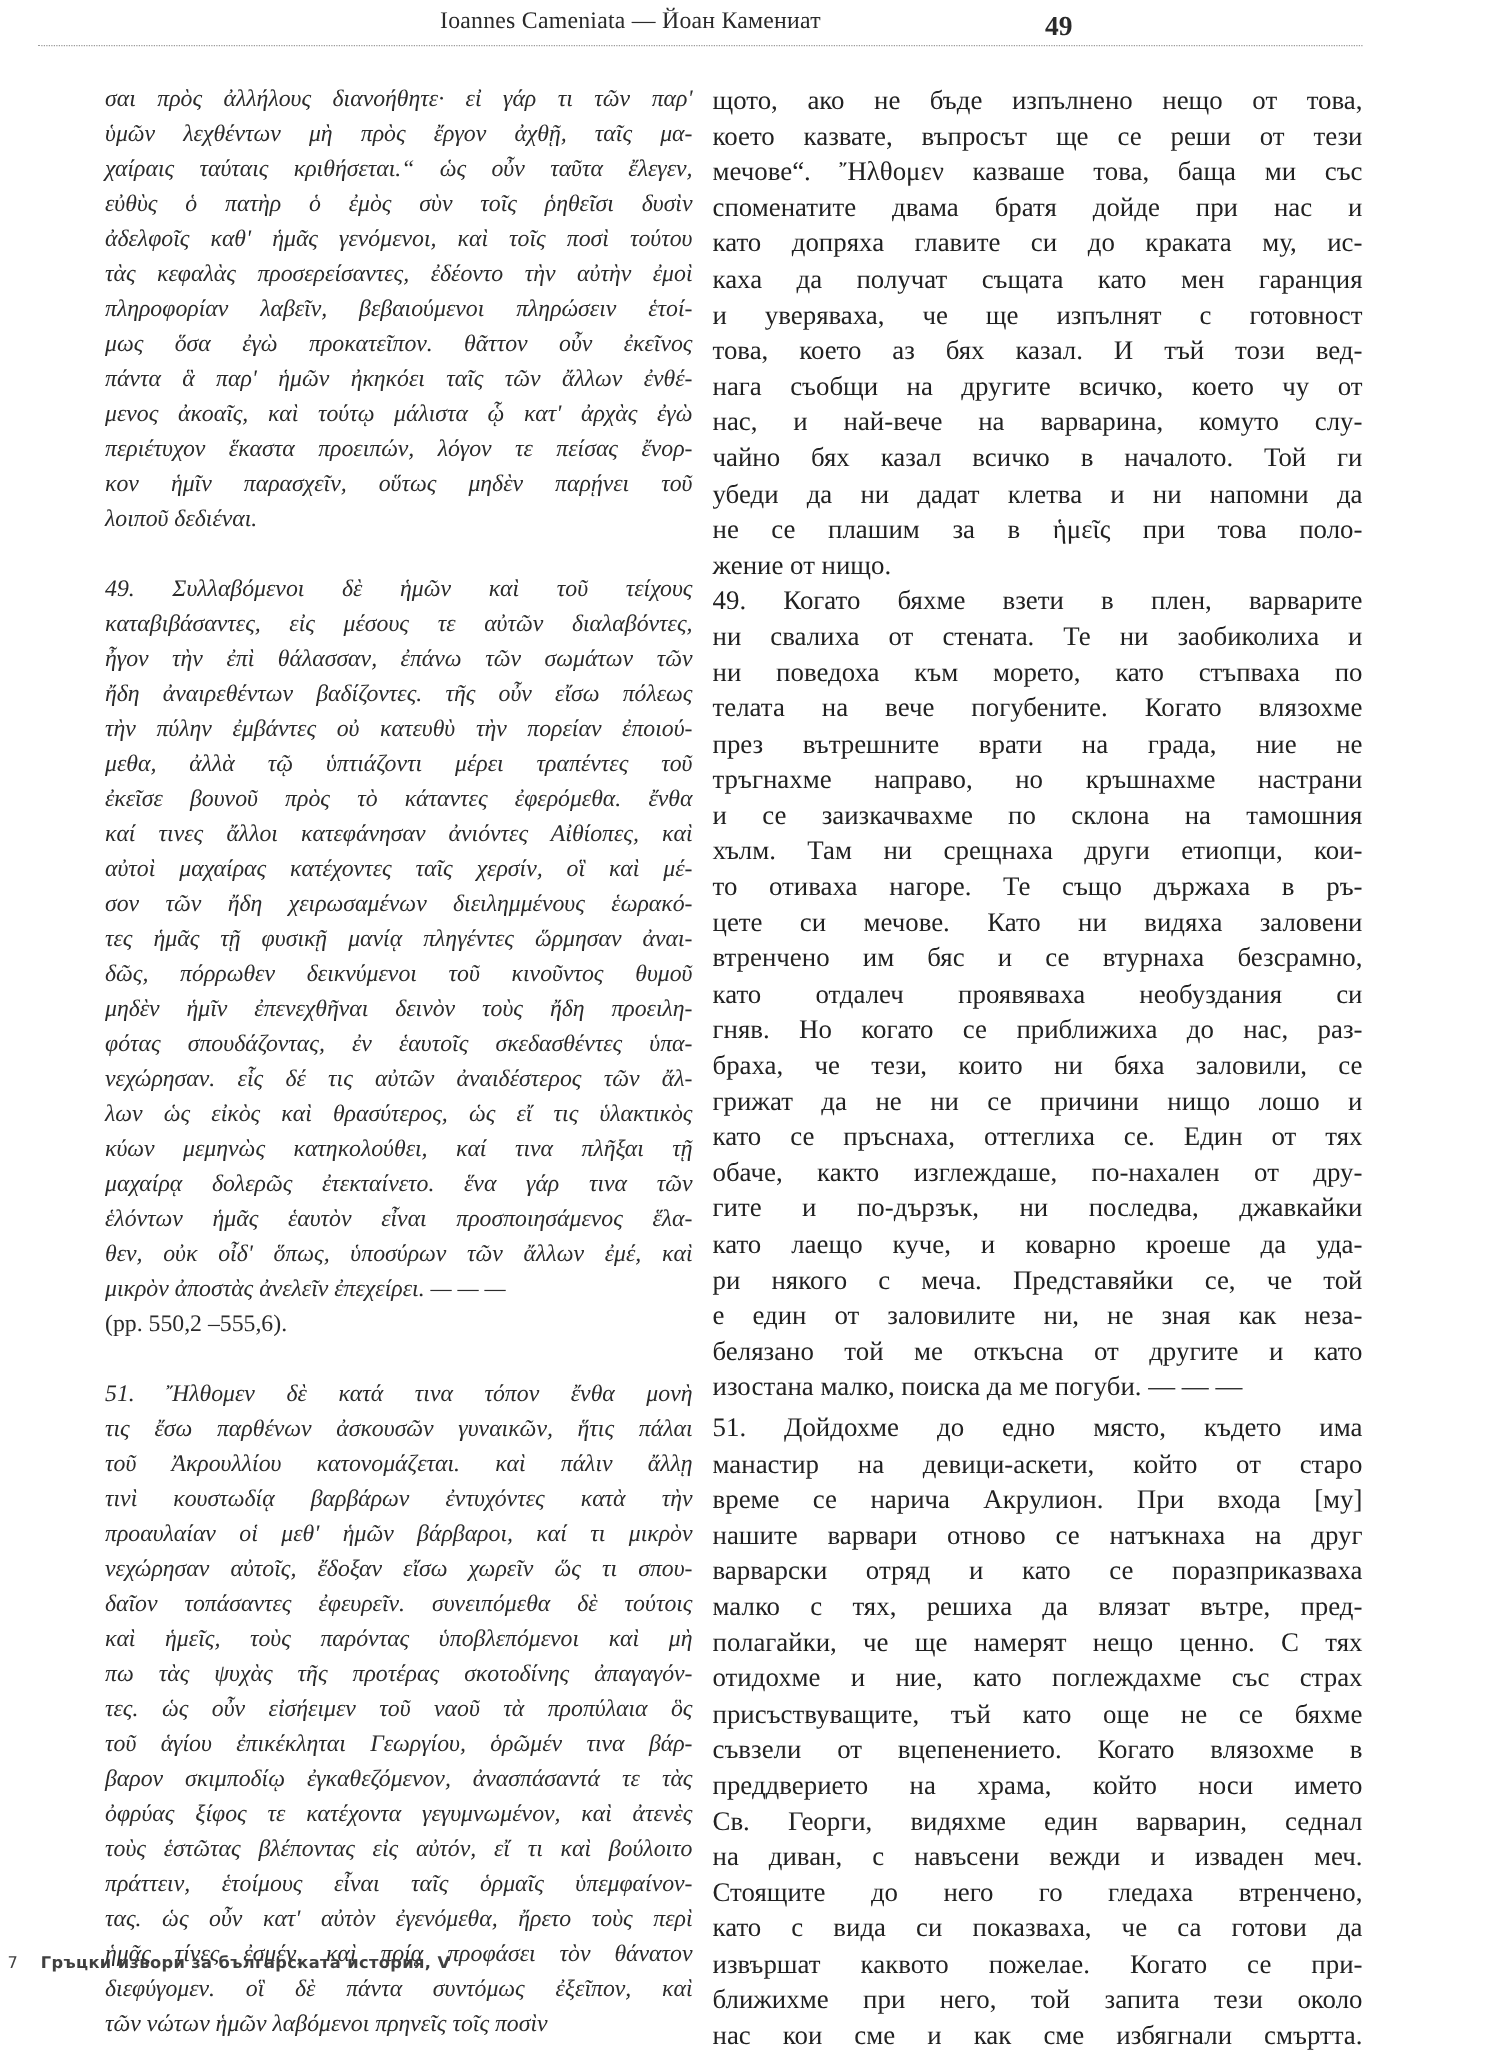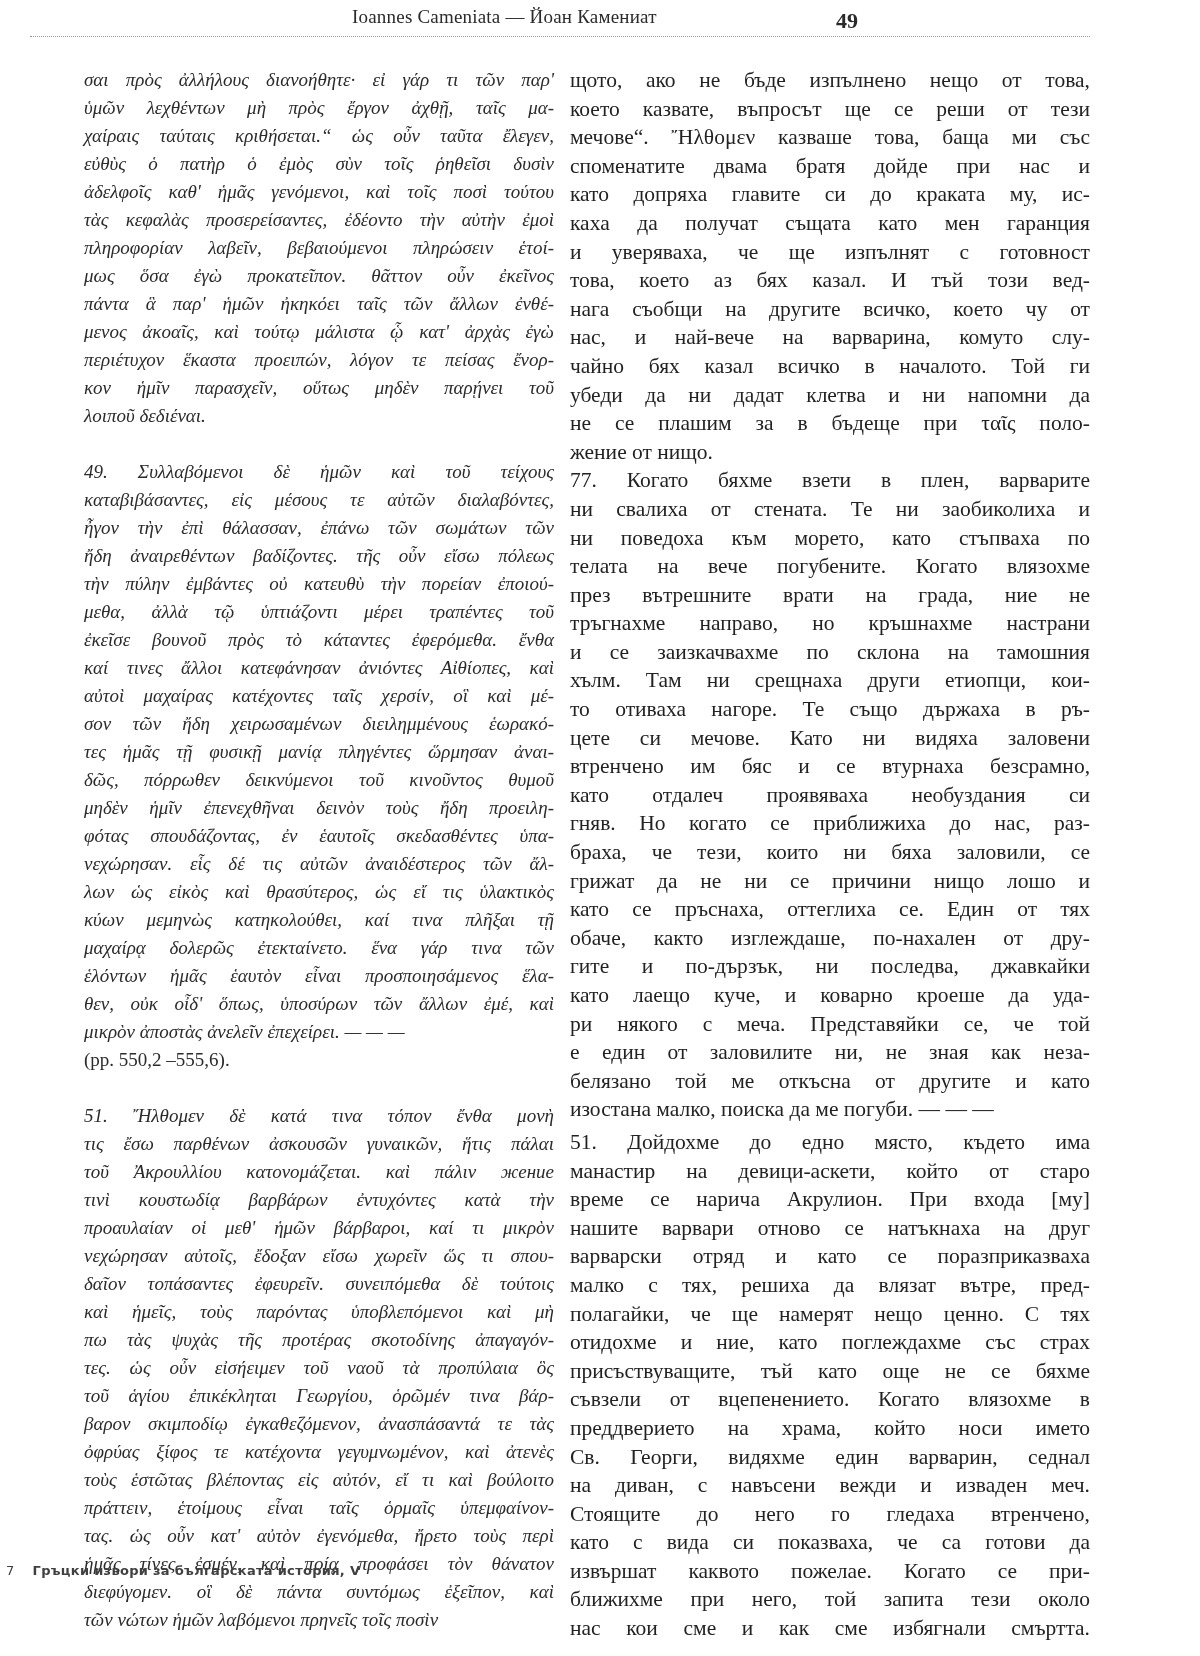--- a/index.html
+++ b/index.html
@@ -66,21 +66,21 @@
       <span class="line">μαχαίρᾳ δολερῶς ἐτεκταίνετο. ἕνα γάρ τινα τῶν</span>
       <span class="line">ἑλόντων ἡμᾶς ἑαυτὸν εἶναι προσποιησάμενος ἕλα-</span>
       <span class="line">θεν, οὐκ οἶδ' ὅπως, ὑποσύρων τῶν ἄλλων ἐμέ, καὶ</span>
       <span class="line last">μικρὸν ἀποστὰς ἀνελεῖν ἐπεχείρει. — — —</span>
     </div>
   <span class="line last upright">(pp. 550,2 –555,6).</span>
   <div class="para-gap"></div>
   <div>
       <span class="line">51. Ἤλθομεν δὲ κατά τινα τόπον ἔνθα μονὴ</span>
       <span class="line">τις ἔσω παρθένων ἀσκουσῶν γυναικῶν, ἥτις πάλαι</span>
-      <span class="line">τοῦ Ἀκρουλλίου κατονομάζεται. καὶ πάλιν жение</span>
+      <span class="line">τοῦ Ἀκρουλλίου κατονομάζεται. καὶ πάλιν ἄλλῃ</span>
       <span class="line">τινὶ κουστωδίᾳ βαρβάρων ἐντυχόντες κατὰ τὴν</span>
       <span class="line">προαυλαίαν οἱ μεθ' ἡμῶν βάρβαροι, καί τι μικρὸν</span>
       <span class="line">νεχώρησαν αὐτοῖς, ἔδοξαν εἴσω χωρεῖν ὥς τι σπου-</span>
       <span class="line">δαῖον τοπάσαντες ἐφευρεῖν. συνειπόμεθα δὲ τούτοις</span>
       <span class="line">καὶ ἡμεῖς, τοὺς παρόντας ὑποβλεπόμενοι καὶ μὴ</span>
       <span class="line">πω τὰς ψυχὰς τῆς προτέρας σκοτοδίνης ἀπαγαγόν-</span>
       <span class="line">τες. ὡς οὖν εἰσήειμεν τοῦ ναοῦ τὰ προπύλαια ὃς</span>
       <span class="line">τοῦ ἁγίου ἐπικέκληται Γεωργίου, ὁρῶμέν τινα βάρ-</span>
       <span class="line">βαρον σκιμποδίῳ ἐγκαθεζόμενον, ἀνασπάσαντά τε τὰς</span>
       <span class="line">ὀφρύας ξίφος τε κατέχοντα γεγυμνωμένον, καὶ ἀτενὲς</span>
@@ -100,25 +100,25 @@
       <span class="line">мечове“. Ἤλθομεν казваше това, баща ми със</span>
       <span class="line">споменатите двама братя дойде при нас и</span>
       <span class="line">като допряха главите си до краката му, ис-</span>
       <span class="line">каха да получат същата като мен гаранция</span>
       <span class="line">и уверяваха, че ще изпълнят с готовност</span>
       <span class="line">това, което аз бях казал. И тъй този вед-</span>
       <span class="line">нага съобщи на другите всичко, което чу от</span>
       <span class="line">нас, и най-вече на варварина, комуто слу-</span>
       <span class="line">чайно бях казал всичко в началото. Той ги</span>
       <span class="line">убеди да ни дадат клетва и ни напомни да</span>
-      <span class="line">не се плашим за в бъдеще при ταῖς поло-</span>
+      <span class="line">не се плашим за в ἡμεῖς при това поло-</span>
       <span class="line last">жение от нищо.</span>
     </div>
   <div>
-      <span class="line">77. Когато бяхме взети в плен, варварите</span>
+      <span class="line">49. Когато бяхме взети в плен, варварите</span>
       <span class="line">ни свалиха от стената. Те ни заобиколиха и</span>
       <span class="line">ни поведоха към морето, като стъпваха по</span>
       <span class="line">телата на вече погубените. Когато влязохме</span>
       <span class="line">през вътрешните врати на града, ние не</span>
       <span class="line">тръгнахме направо, но кръшнахме настрани</span>
       <span class="line">и се заизкачвахме по склона на тамошния</span>
       <span class="line">хълм. Там ни срещнаха други етиопци, кои-</span>
       <span class="line">то отиваха нагоре. Те също държаха в ръ-</span>
       <span class="line">цете си мечове. Като ни видяха заловени</span>
       <span class="line">втренчено им бяс и се втурнаха безсрамно,</span>

